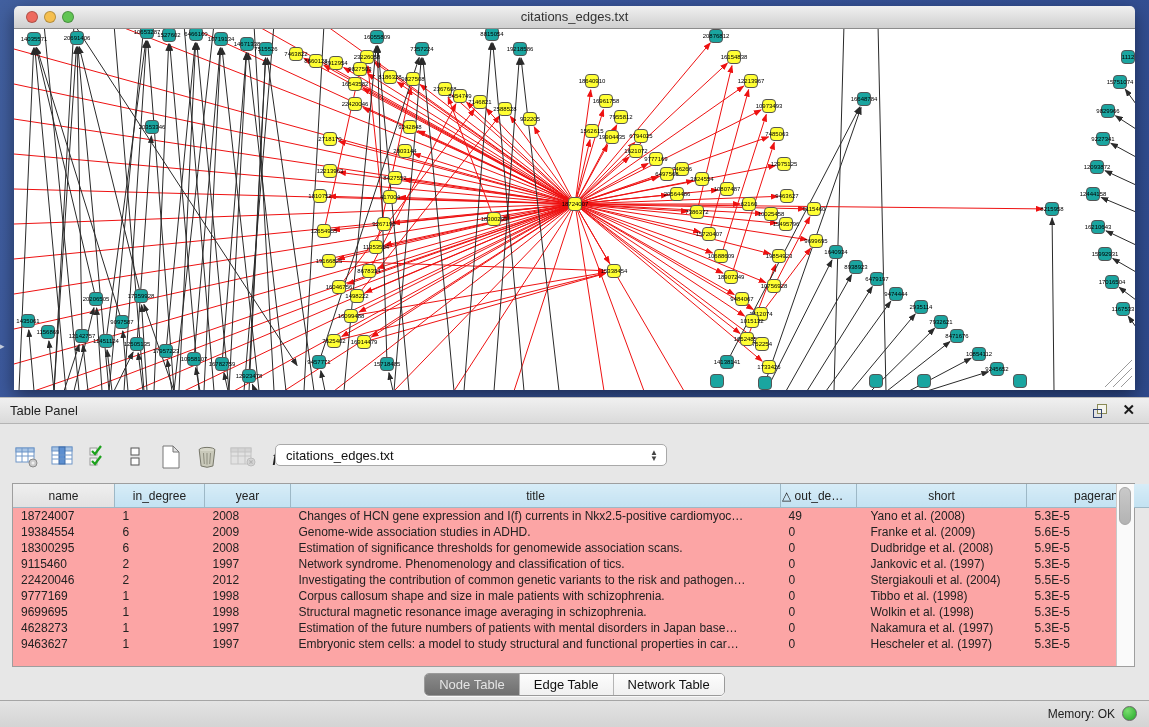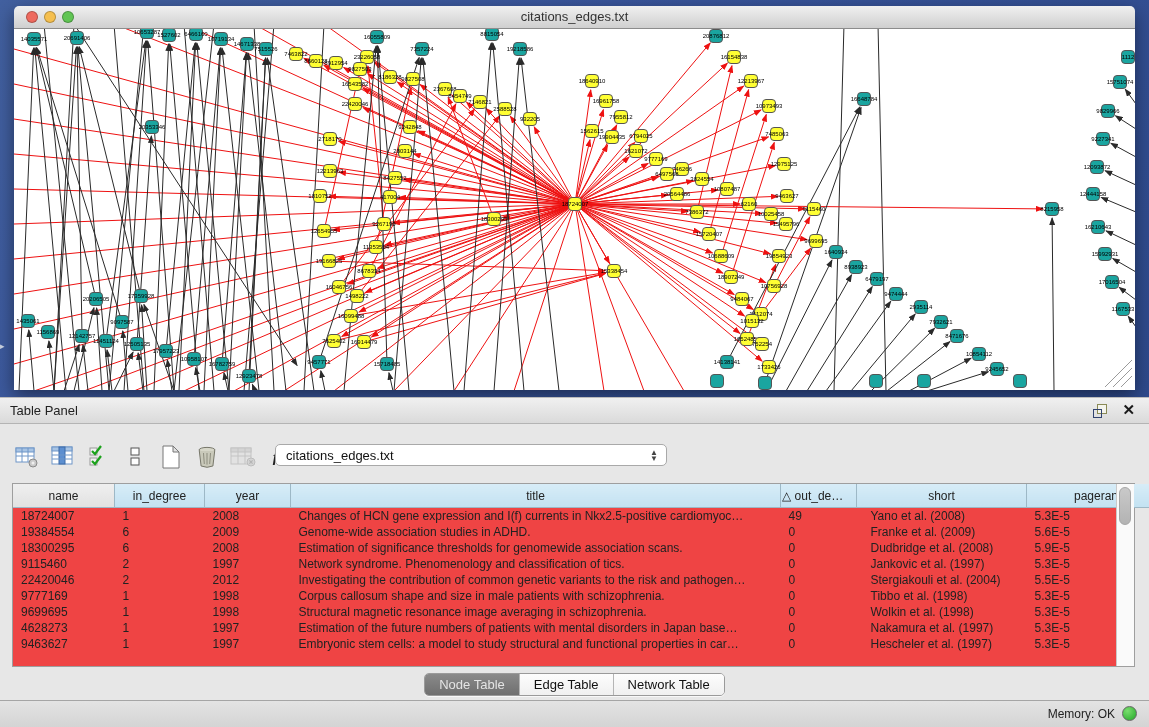--- a/index.html
+++ b/index.html
@@ -36,21 +36,21 @@
   .tbtn{width:30px;height:30px;margin-right:6px;display:flex;align-items:center;justify-content:center;cursor:pointer;}
   .tbtn svg{display:block;}
   .tbtn.fx{font-size:15px;color:#222;font-family:"Liberation Serif",serif;font-style:italic;font-weight:bold;width:34px;}
   .tbtn.fx small{font-size:10px;font-style:italic;}
   .combo{position:absolute;left:275px;top:47px;width:392px;height:22px;background:#fff;
     border:1px solid #a9a9a9;border-radius:5px;font-size:13px;color:#111;line-height:22px;
     padding-left:10px;box-sizing:border-box;cursor:pointer;}
   .combo .arrows{position:absolute;right:8px;top:0;height:22px;font-size:8px;color:#444;
     display:flex;flex-direction:column;justify-content:center;line-height:6px;}
 
-  .tablewrap{position:absolute;left:12px;top:86px;width:1123px;height:184px;background:#ef4444;
+  .tablewrap{position:absolute;left:12px;top:86px;width:1123px;height:184px;background:#fca5a5;
     border:1px solid #9e9e9e;box-sizing:border-box;}
   table.grid{border-collapse:collapse;table-layout:fixed;width:1104px;font-size:12px;color:#222;}
   table.grid th{height:21px;font-weight:normal;text-align:center;
     background:linear-gradient(#d7ecf7,#c3e2f2);border:1px solid #9db8c6;border-top:none;
     overflow:hidden;white-space:nowrap;}
   table.grid th.first{background:linear-gradient(#efefef,#e2e2e2);border-left:none;}
   table.grid td{height:16px;padding:0 4px 0 8px;white-space:nowrap;overflow:hidden;}
   table.grid td.c{text-align:left;padding-left:14px;}
   .vscroll{position:absolute;right:0;top:0;width:17px;height:182px;background:#fafafa;border-left:1px solid #c9c9c9;}
   .vthumb{position:absolute;left:2px;top:3px;width:12px;height:38px;border-radius:7px;

